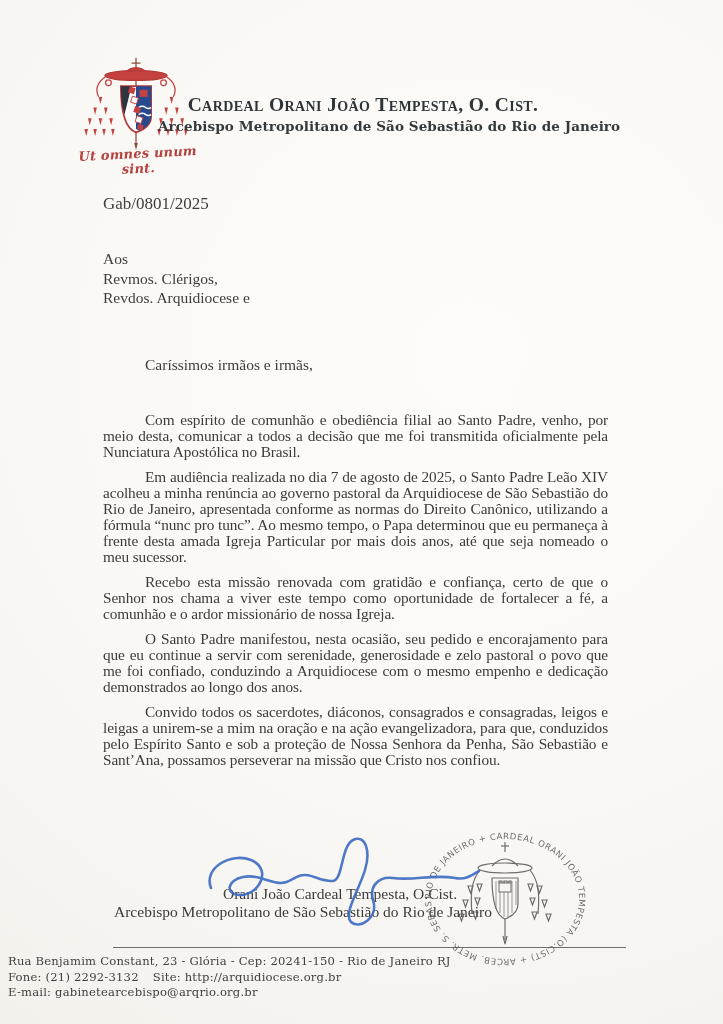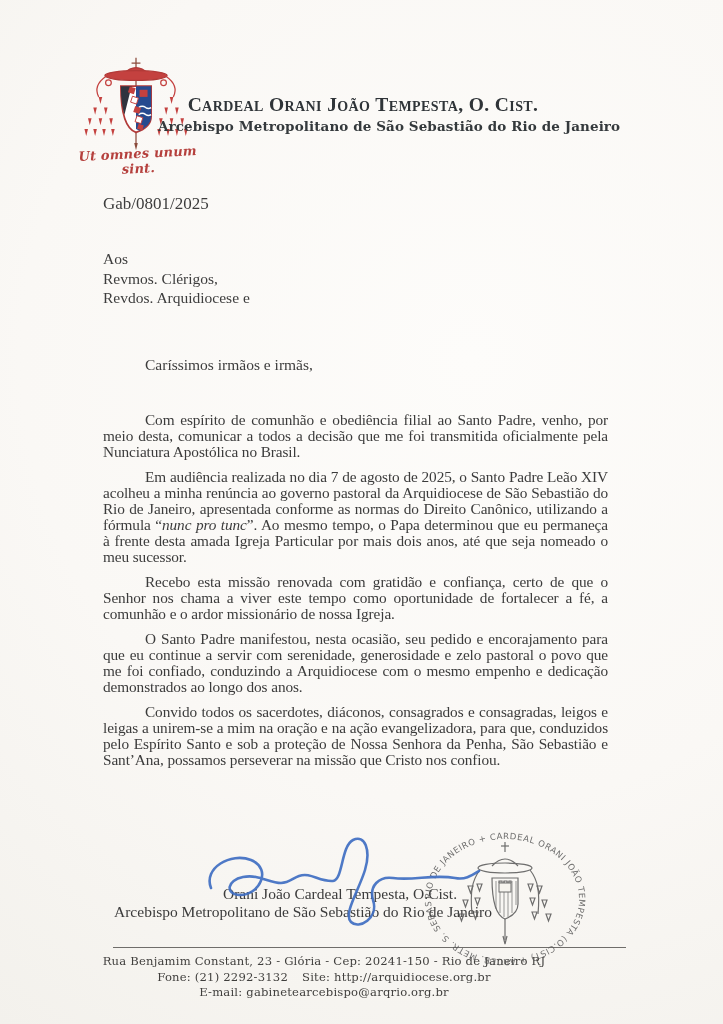--- a/index.html
+++ b/index.html
@@ -37,31 +37,31 @@
   }
   
   .recipients{position:absolute;left:103px;top:249px;font-size:15.5px;line-height:19.5px;color:#3d3d3d;}
   
   .bodytext{position:absolute;left:103px;top:356px;width:520px;}
   .salutation{font-size:15.5px;text-indent:42px;margin:0 0 38px 0;}
   .bodytext p.para{
     font-size:15.3px;line-height:16px;letter-spacing:-0.1px;
     text-align:justify;text-indent:42px;margin:0 15px 9px 0;color:#3b3b3b;
   }
-  .it{font-style:italic;}
+  .it{}
   
   .signature-ink{position:absolute;left:193px;top:826px;width:292px;height:112px;z-index:6;}
   .sig-name{position:absolute;left:140px;top:885px;width:400px;text-align:center;font-size:15.5px;color:#3b3b3b;z-index:3;}
   .sig-role{position:absolute;left:103px;top:903px;width:400px;text-align:center;font-size:15.5px;color:#3b3b3b;z-index:3;}
   
   .stamp{position:absolute;left:418px;top:826px;width:174px;height:146px;z-index:5;opacity:.85;}
   
   .footer-rule{position:absolute;left:113px;right:97px;top:947px;border-top:1.6px solid #6f6d6a;z-index:1;}
   .footer{
-    position:absolute;left:8px;top:954px;width:632px;text-align:center;z-index:2;
+    position:absolute;left:8px;top:954px;width:632px;text-align:left;z-index:2;
     font-family:"DejaVu Serif", serif;font-size:11.6px;line-height:15.5px;
     color:#403f3d;letter-spacing:.2px;
   }
   .footer .gap{display:inline-block;width:14px;}
 </style>
 </head>
 <body>
 
 <div class="page">
 

